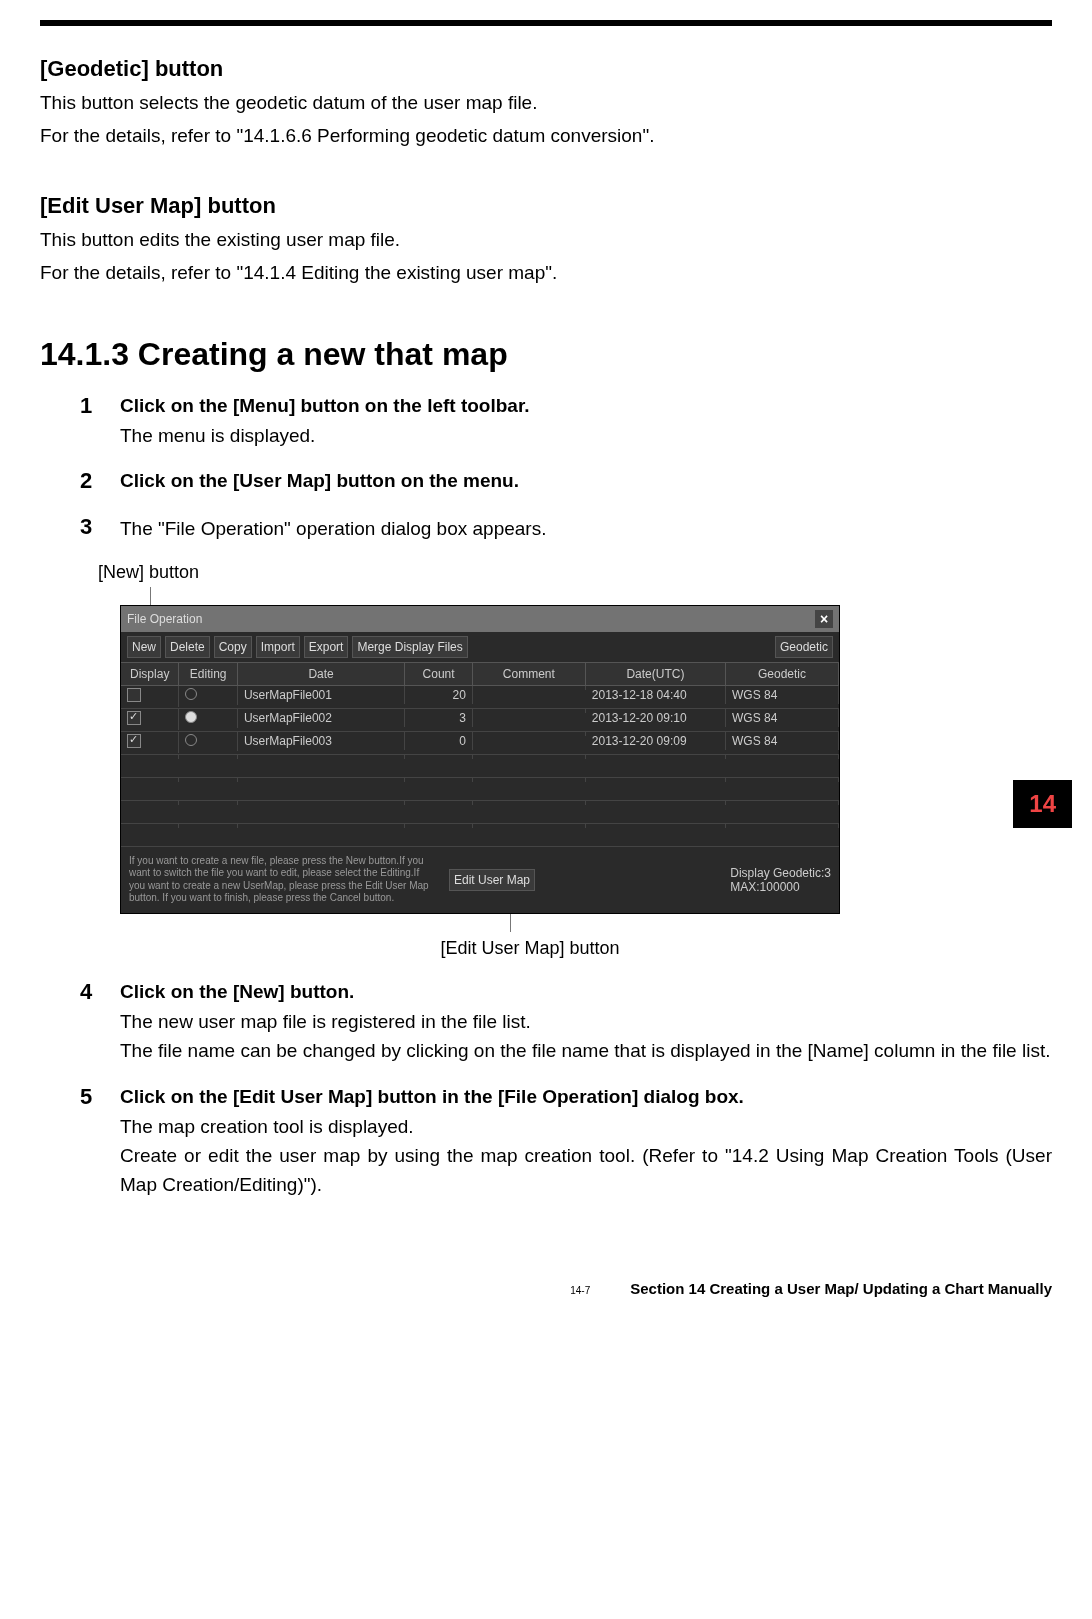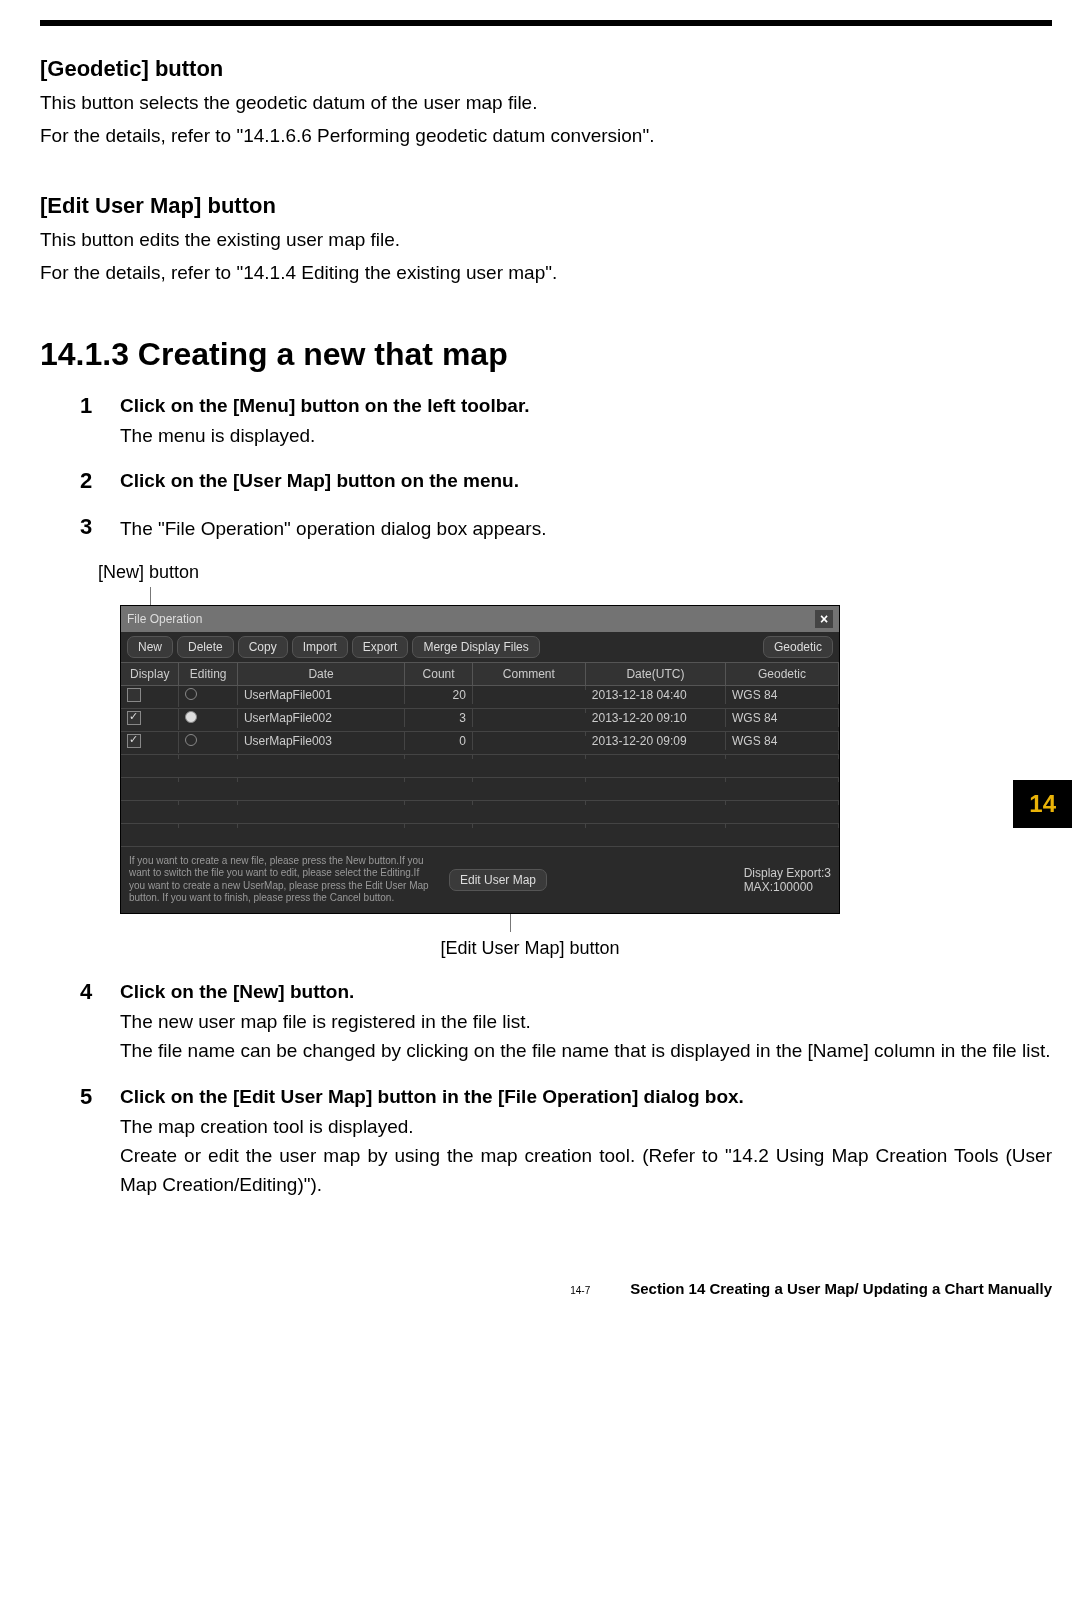--- a/index.html
+++ b/index.html
@@ -113,23 +113,23 @@
 .dlg-toolbar {
   display: flex;
   gap: 4px;
   padding: 4px 6px;
   align-items: center;
 }
 .dlg-btn {
   background: #3a3a3a;
   border: 1px solid #555;
   color: #ddd;
-  padding: 3px 10px;
+  padding: 3px 4px;
   font-size: 12px;
-  border-radius: 7px;
+  border-radius: 0;
 }
 .dlg-spacer {
   flex: 1;
 }
 .dlg-header-row {
   display: flex;
   background: #333;
   border-top: 1px solid #555;
   border-bottom: 1px solid #555;
 }
@@ -204,21 +204,21 @@
 .dlg-right-info {
   font-size: 12px;
   color: #ccc;
   margin-left: auto;
 }
 .side-tab {
   position: absolute;
   right: 20px;
   top: 780px;
   background: #000;
-  color: #eab308;
+  color: #ef4444;
   font-weight: bold;
   font-size: 24px;
   padding: 10px 16px;
 }
 .page-footer {
   display: flex;
   justify-content: flex-end;
   gap: 40px;
   font-size: 15px;
   margin-top: 80px;
@@ -367,21 +367,21 @@
           <div class="col-count"></div>
           <div class="col-comment"></div>
           <div class="col-date"></div>
           <div class="col-geo"></div>
         </div>
 
       <div class="dlg-footer">
         <div class="dlg-hint">If you want to create a new file, please press the New button.If you want to switch the file you want to edit, please select the Editing.If you want to create a new UserMap, please press the Edit User Map button. If you want to finish, please press the Cancel button.</div>
         <span class="dlg-btn">Edit User Map</span>
         <div class="dlg-right-info">
-          <div>Display Export:3</div>
+          <div>Display Geodetic:3</div>
           <div>MAX:100000</div>
         </div>
       </div>
     </div>
     <div class="callout-below-line" style="margin-left:390px"></div>
     <div class="callout-below" style="margin-left:100px">[Edit User Map] button</div>
   </div>
 
   <div class="steps" id="steps-container-2" style="margin-top:20px">
 

